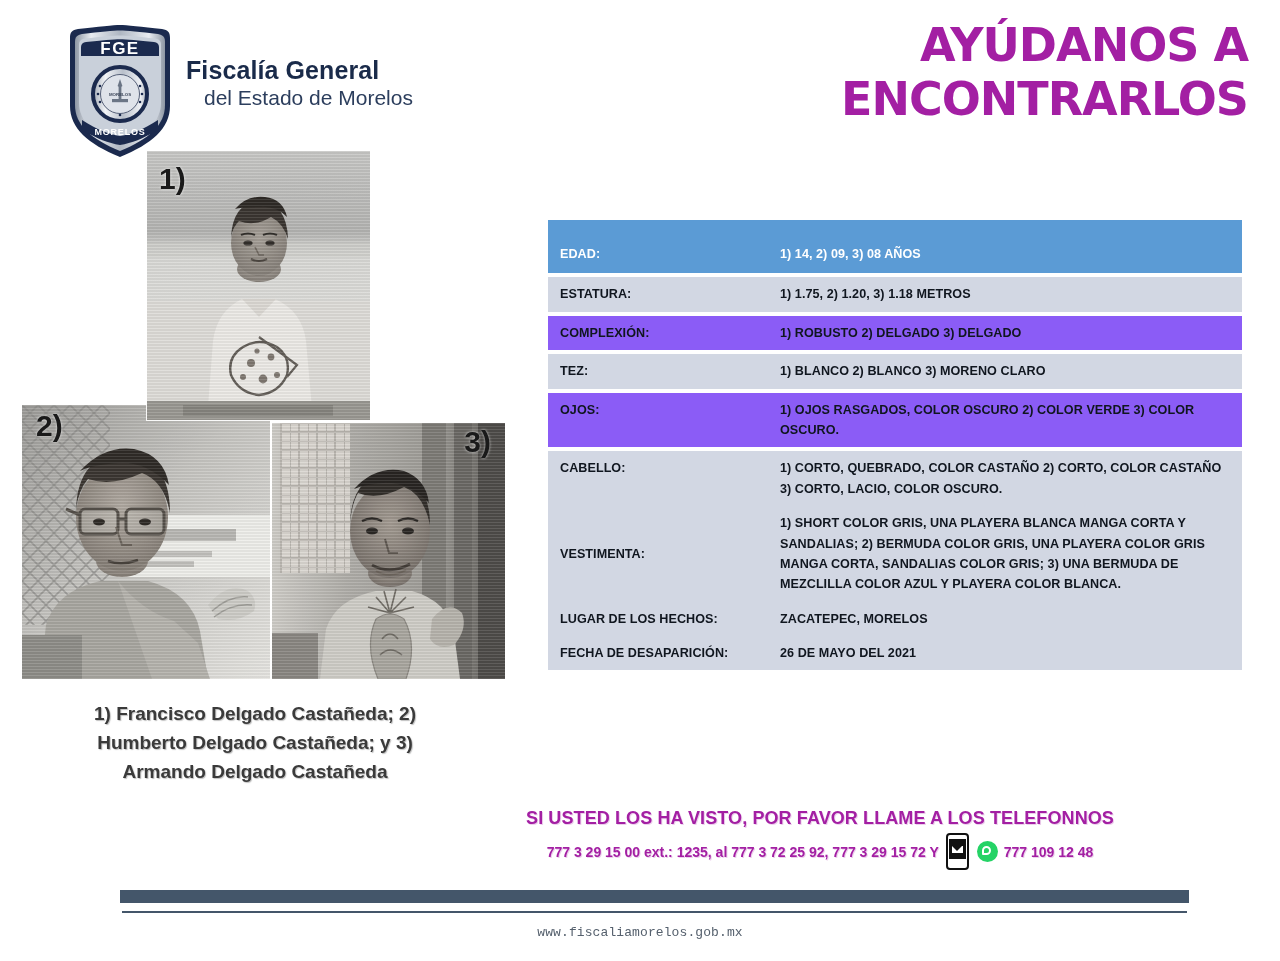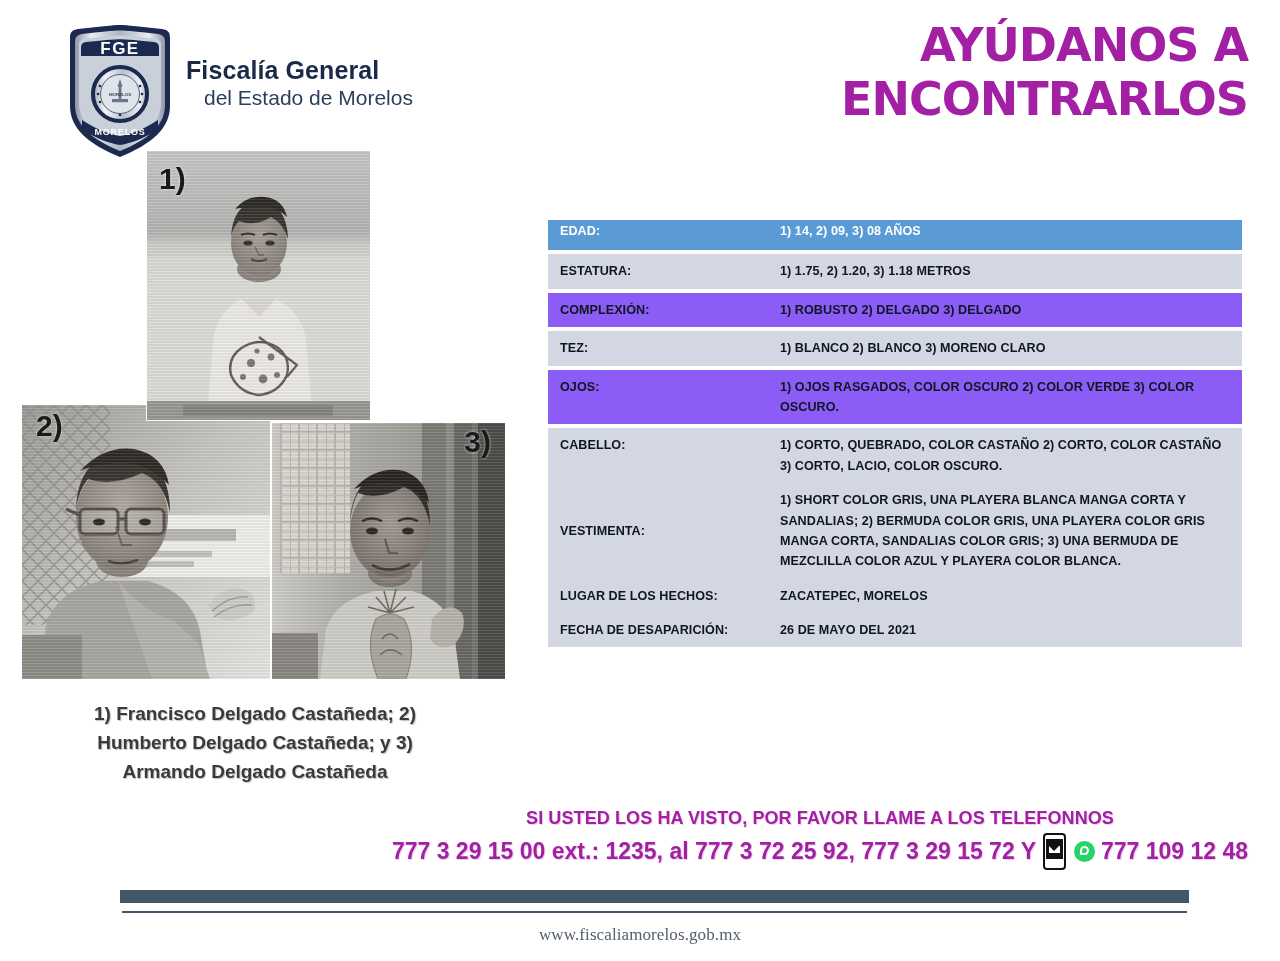--- a/index.html
+++ b/index.html
@@ -141,21 +141,21 @@
     color: #10161f;
     vertical-align: top;
     line-height: 1.62;
     letter-spacing: .05px;
     border: 0;
   }
   #info-table td.lbl { width: 198px; }
   #info-table tr.band-head td {
     background: #5b9bd5;
     color: #ffffff;
-    padding-top: 1px;
+    padding-top: 24px;
     padding-bottom: 9px;
   }
   #info-table tr.band-a td { background: #d2d7e3; }
   #info-table tr.band-b td { background: #8b5cf6; }
   #info-table tr.sep td { height: 4px; padding: 0; background: #ffffff; }
   #info-table td.lbl-mid { vertical-align: middle; }
 
   
   #contact {
     position: absolute;
@@ -167,21 +167,21 @@
     font-family: "Liberation Sans", sans-serif;
     font-weight: bold;
   }
   #contact-line1 {
     font-size: 18px;
     letter-spacing: .1px;
     display: block;
     text-shadow: 1px 1px 0 rgba(200,120,200,.35);
   }
   #contact-line2 {
-    font-size: 23px;
+    font-size: 14px;
     display: flex;
     align-items: center;
     justify-content: center;
     gap: 5px;
     margin-top: 4px;
     white-space: nowrap;
     text-shadow: 1px 1px 0 rgba(200,120,200,.35);
   }
   
   .phone-icon {
@@ -250,22 +250,22 @@
     width: 1065px;
     height: 2px;
     background: #44566a;
   }
   #footer-url {
     position: absolute;
     left: 0;
     top: 925px;
     width: 1280px;
     text-align: center;
-    font-family: Liberation Serif, serif;
-    font-size: 17px;
+    font-family: Liberation Mono, monospace;
+    font-size: 13px;
     color: #55606d;
     letter-spacing: .1px;
   }
 </style>
 </head>
 <body>
 
 <div id="logo-block">
   <svg id="shield" viewBox="0 0 112 134">
     <defs>

